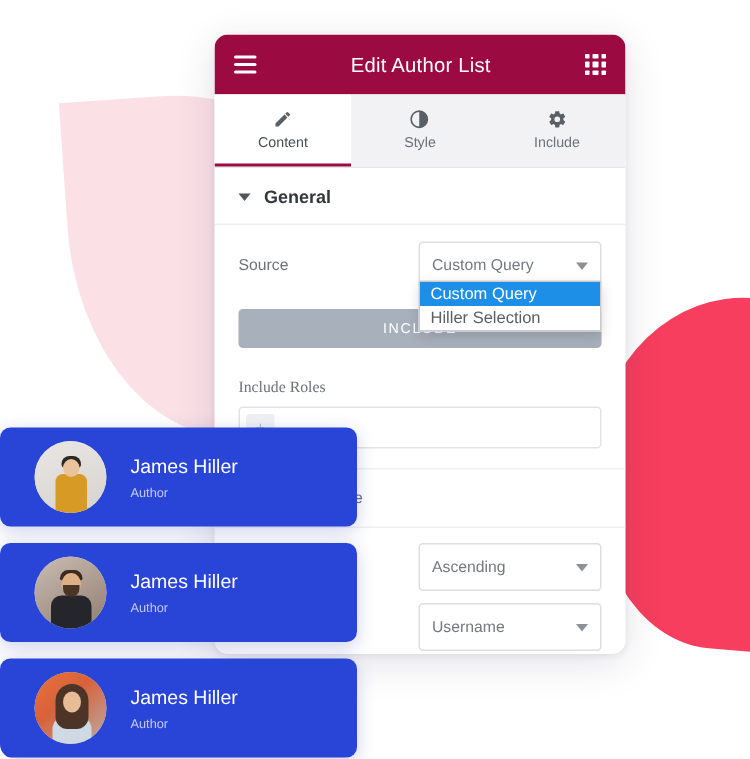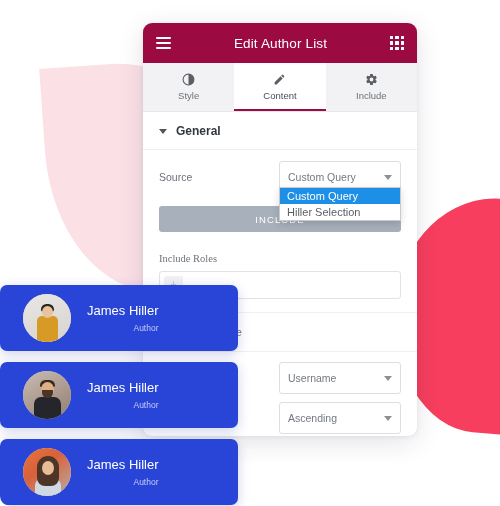--- a/index.html
+++ b/index.html
@@ -335,21 +335,20 @@
   .author-meta { margin-left: 16px; }
   .author-name {
     color: #ffffff;
     font-size: 13px;
     line-height: 1.25;
   }
   .author-role {
     color: #C3CBF3;
     font-size: 8.5px;
     margin-top: 3px;
-    text-align: right;
   }
 
   
   .av1-bg { background: linear-gradient(160deg,#E9E7E4 0%,#D6D3CE 100%); }
   .av1-body {
     position: absolute;
     left: 14px; top: 22px;
     width: 21px; height: 26px;
     background: #D79A24;
     border-radius: 5px 5px 0 0;
@@ -447,40 +446,40 @@
           <i></i>
           <i></i>
           <i></i>
           <i></i>
           <i></i>
           <i></i>
       </div>
     </div>
 
     <div class="tabs">
+
+      <div class="tab active">
+        <span class="tab-icon">
+          <svg width="13" height="13" viewBox="0 0 24 24" fill="#5A5F65">
+            <path d="M3 17.25V21h3.75L17.81 9.94l-3.75-3.75L3 17.25zM20.71 7.04a1 1 0 000-1.41l-2.34-2.34a1 1 0 00-1.41 0l-1.83 1.83 3.75 3.75 1.83-1.83z"></path>
+          </svg>
+        </span>
+        <span class="tab-label">Content</span>
+      </div>
 
       <div class="tab">
         <span class="tab-icon">
           <svg width="13" height="13" viewBox="0 0 24 24">
             <circle cx="12" cy="12" r="10" fill="none" stroke="#5A5F65" stroke-width="2"></circle>
             <path d="M12 2a10 10 0 010 20z" fill="#5A5F65"></path>
           </svg>
         </span>
         <span class="tab-label">Style</span>
       </div>
 
-      <div class="tab active">
-        <span class="tab-icon">
-          <svg width="13" height="13" viewBox="0 0 24 24" fill="#5A5F65">
-            <path d="M3 17.25V21h3.75L17.81 9.94l-3.75-3.75L3 17.25zM20.71 7.04a1 1 0 000-1.41l-2.34-2.34a1 1 0 00-1.41 0l-1.83 1.83 3.75 3.75 1.83-1.83z"></path>
-          </svg>
-        </span>
-        <span class="tab-label">Content</span>
-      </div>
-
       <div class="tab">
         <span class="tab-icon">
           <svg width="13" height="13" viewBox="0 0 24 24" fill="#5A5F65">
             <path d="M19.43 12.98c.04-.32.07-.64.07-.98s-.03-.66-.07-.98l2.11-1.65a.5.5 0 00.12-.64l-2-3.46a.5.5 0 00-.61-.22l-2.49 1a7.3 7.3 0 00-1.69-.98l-.38-2.65A.5.5 0 0014 2h-4a.5.5 0 00-.49.42l-.38 2.65c-.61.25-1.17.58-1.69.98l-2.49-1a.5.5 0 00-.61.22l-2 3.46a.5.5 0 00.12.64l2.11 1.65c-.04.32-.07.65-.07.98s.03.66.07.98l-2.11 1.65a.5.5 0 00-.12.64l2 3.46c.13.22.39.3.61.22l2.49-1c.52.4 1.08.73 1.69.98l.38 2.65A.5.5 0 0010 22h4a.5.5 0 00.49-.42l.38-2.65c.61-.25 1.17-.58 1.69-.98l2.49 1c.22.08.48 0 .61-.22l2-3.46a.5.5 0 00-.12-.64l-2.11-1.65zM12 15.5A3.5 3.5 0 1115.5 12 3.5 3.5 0 0112 15.5z"></path>
           </svg>
         </span>
         <span class="tab-label">Include</span>
       </div>
     </div>
 
@@ -516,25 +515,25 @@
           <span class="token-add">+</span>
         </div>
       </div>
 
       <div class="row" style="padding-top:13px;padding-bottom:13px;">
         <span class="field-label">Authors Per Page</span>
       </div>
 
       <div class="row-stackselects">
         <div class="select">
-          <span class="select-value">Username</span>
+          <span class="select-value">Ascending</span>
           <span class="select-caret"></span>
         </div>
         <div class="select">
-          <span class="select-value">Ascending</span>
+          <span class="select-value">Username</span>
           <span class="select-caret"></span>
         </div>
       </div>
 
     </div>
   </div>
 
   <div class="author-card card1">
     <div class="avatar">
       <div class="avatar-inner av1-bg"></div>

